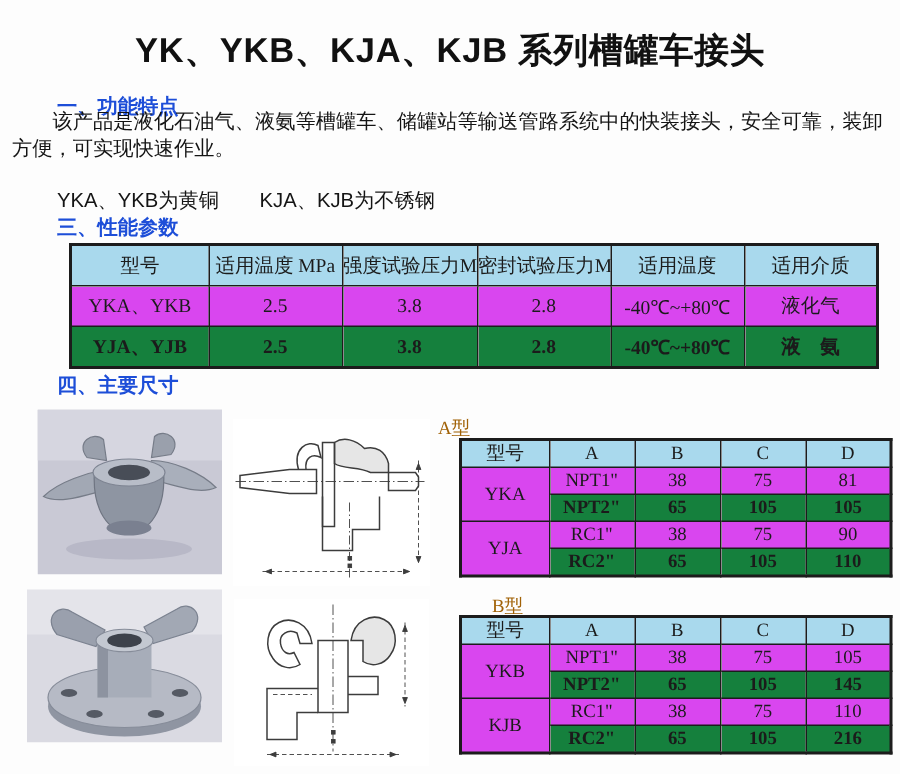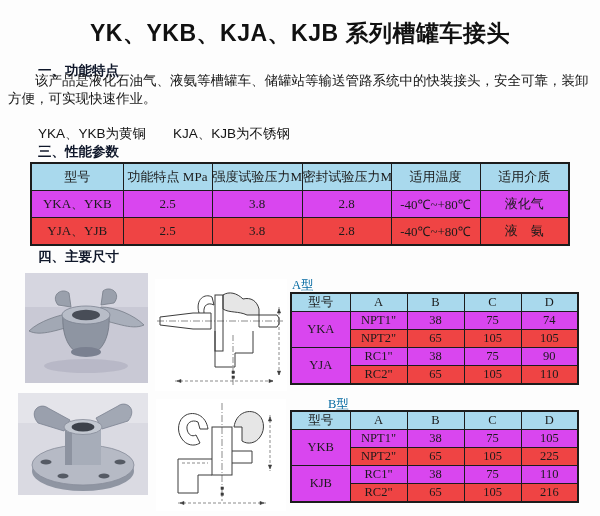--- a/index.html
+++ b/index.html
@@ -2,42 +2,42 @@
 <html><head>
 <meta charset="utf-8">
 <style>
   html,body{margin:0;padding:0;}
   body{background:#eee;}
   #page{position:relative;width:600px;height:516px;background:#fdfdfd;overflow:hidden;
         font-family:"Liberation Sans",sans-serif;color:#1b1b1b;}
   .abs{position:absolute;}
   #title{top:18px;left:0;width:600px;text-align:center;font-size:23px;font-weight:bold;
          letter-spacing:0.5px;color:#111;}
-  .red-head{color:#0f172a;font-size:13.5px;font-weight:bold;left:38px;}
+  .red-head{color:#1d4ed8;font-size:13.5px;font-weight:bold;left:38px;}
   .body-text{font-size:13.5px;color:#141414;line-height:18px;}
   #features-para{top:72px;left:8px;width:586px;text-indent:2em;}
   #materials-line{top:125px;left:38px;}
   
-  table{border-collapse:collapse;table-layout:fixed;}
+  table{border-collapse:collapse;table-layout:fixed;margin-left:16px;}
   .dtable{font-family:"Liberation Serif",serif;}
   .dtable th,.dtable td{border:1px solid #1c1c1c;text-align:center;vertical-align:middle;
         padding:0;overflow:hidden;white-space:nowrap;}
   .dtable{border:2px solid #1c1c1c;}
   .hdr{background:#a9d9ed;}
-  .yel{background:#ef4444;}
+  .yel{background:#15803d;font-weight:bold;}
   .wht{background:#d946ef;}
   #perf-table{top:162px;left:30px;width:538px;font-size:13px;}
   #perf-table th{height:26px;font-weight:normal;font-size:13px;}
   #perf-table td{height:26px;}
   .dim-table{width:287px;font-size:12.5px;}
   .dim-table th{font-weight:normal;height:17px;}
   .dim-table td{height:17px;}
   #type-a-table{top:292px;left:290px;}
   #type-b-table{top:410px;left:290px;}
-  .type-label{font-family:"Liberation Serif",serif;font-size:12.5px;color:#0369a1;}
+  .type-label{font-family:"Liberation Serif",serif;font-size:12.5px;color:#a16207;}
   #type-a-label{top:277px;left:292px;}
   #type-b-label{top:396px;left:292px;margin-left:36px;}
   
   .photo{display:block;}
   #photo-a{top:273px;left:25px;}
   #photo-b{top:393px;left:18px;}
   #drawing-a{top:279px;left:155px;}
   #drawing-b{top:399px;left:156px;}
 </style>
 </head>
@@ -59,21 +59,21 @@
       <col style="width:92px">
         <col style="width:89px">
         <col style="width:90px">
       <col style="width:89px">
         <col style="width:89px">
         <col style="width:89px">
     </colgroup>
     <tbody>
         <tr>
       <th class="hdr">型号</th>
-      <th class="hdr">功能特点 MPa</th>
+      <th class="hdr">适用温度 MPa</th>
       <th class="hdr">强度试验压力MPa</th>
       <th class="hdr">密封试验压力MPa</th>
       <th class="hdr">适用温度</th>
       <th class="hdr">适用介质</th>
     </tr>
     <tr>
       <td class="wht">YKA、YKB</td>
       <td class="wht">2.5</td>
       <td class="wht">3.8</td>
       <td class="wht">2.8</td>
@@ -149,21 +149,21 @@
       <th class="hdr">A</th>
       <th class="hdr">B</th>
       <th class="hdr">C</th>
       <th class="hdr">D</th>
     </tr>
     <tr>
       <td class="wht" rowspan="2">YKA</td>
       <td class="wht">NPT1"</td>
       <td class="wht">38</td>
       <td class="wht">75</td>
-      <td class="wht">74</td>
+      <td class="wht">81</td>
     </tr>
     <tr>
       <td class="yel">NPT2"</td>
       <td class="yel">65</td>
       <td class="yel">105</td>
       <td class="yel">105</td>
     </tr>
     <tr>
       <td class="wht" rowspan="2">YJA</td>
       <td class="wht">RC1"</td>
@@ -244,21 +244,21 @@
       <td class="wht" rowspan="2">YKB</td>
       <td class="wht">NPT1"</td>
       <td class="wht">38</td>
       <td class="wht">75</td>
       <td class="wht">105</td>
     </tr>
     <tr>
       <td class="yel">NPT2"</td>
       <td class="yel">65</td>
       <td class="yel">105</td>
-      <td class="yel">225</td>
+      <td class="yel">145</td>
     </tr>
     <tr>
       <td class="wht" rowspan="2">KJB</td>
       <td class="wht">RC1"</td>
       <td class="wht">38</td>
       <td class="wht">75</td>
       <td class="wht">110</td>
     </tr>
     <tr>
       <td class="yel">RC2"</td>

